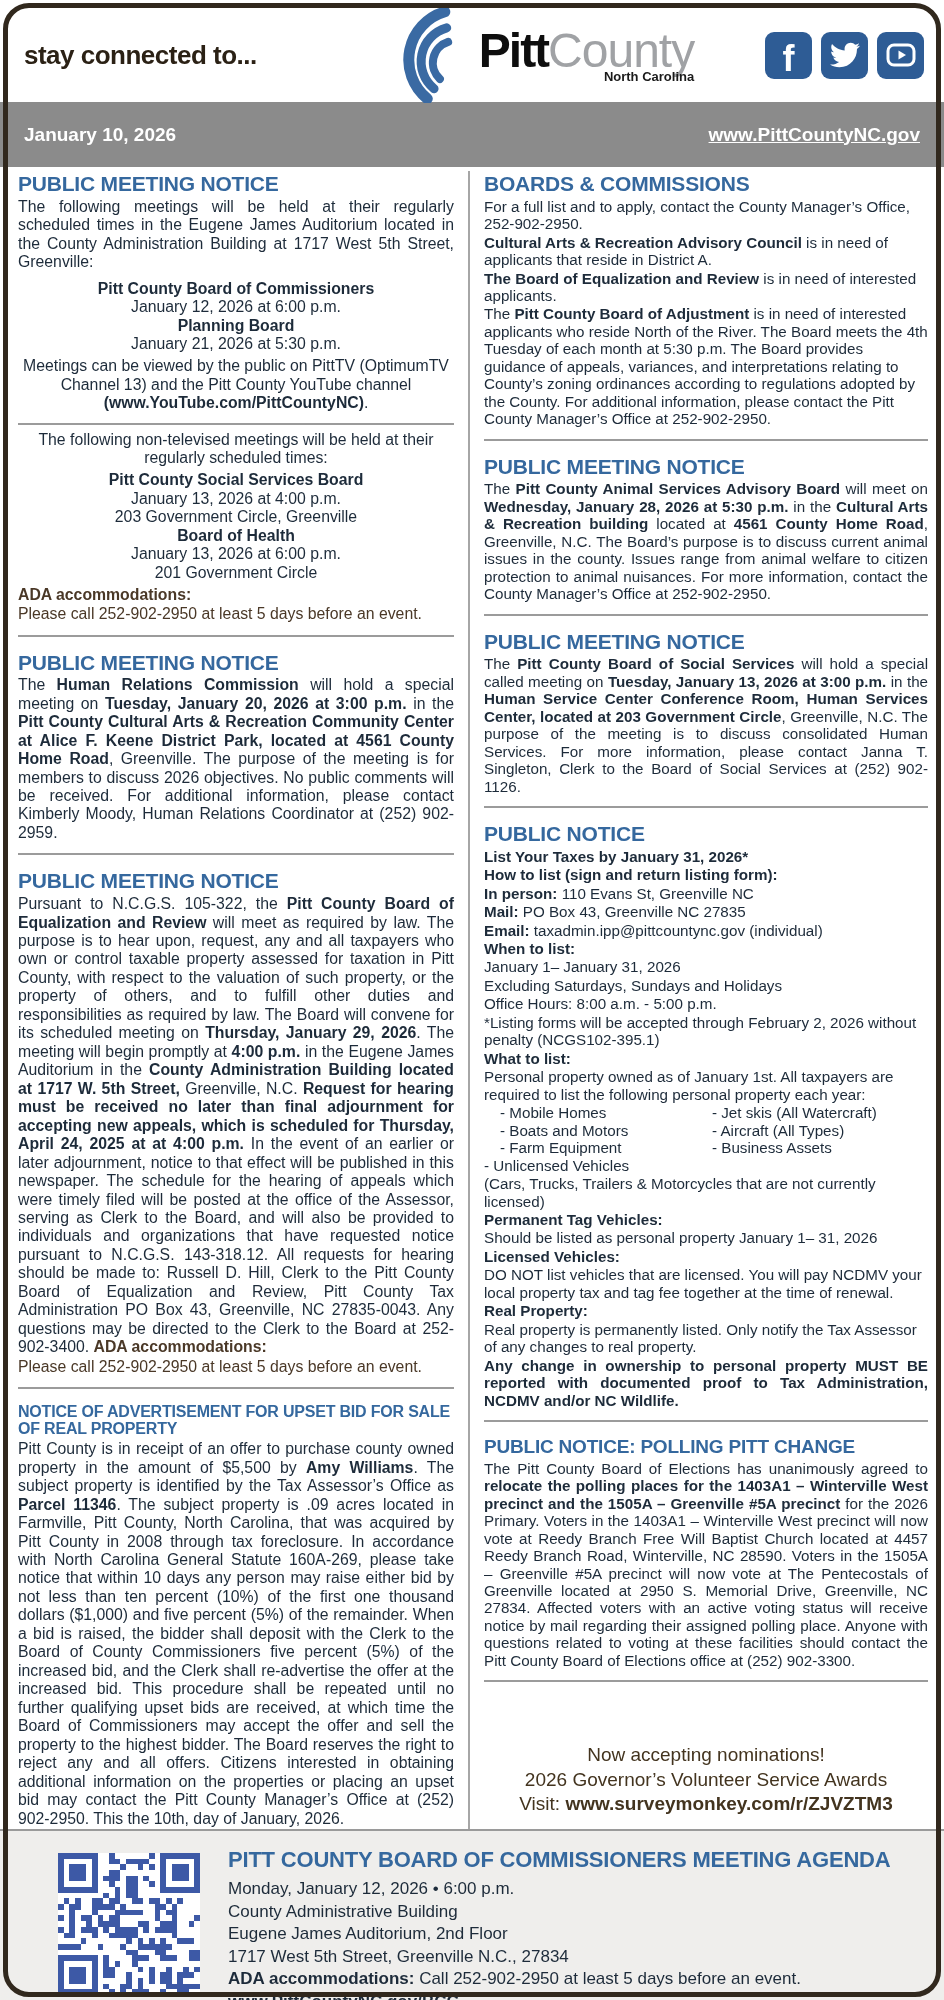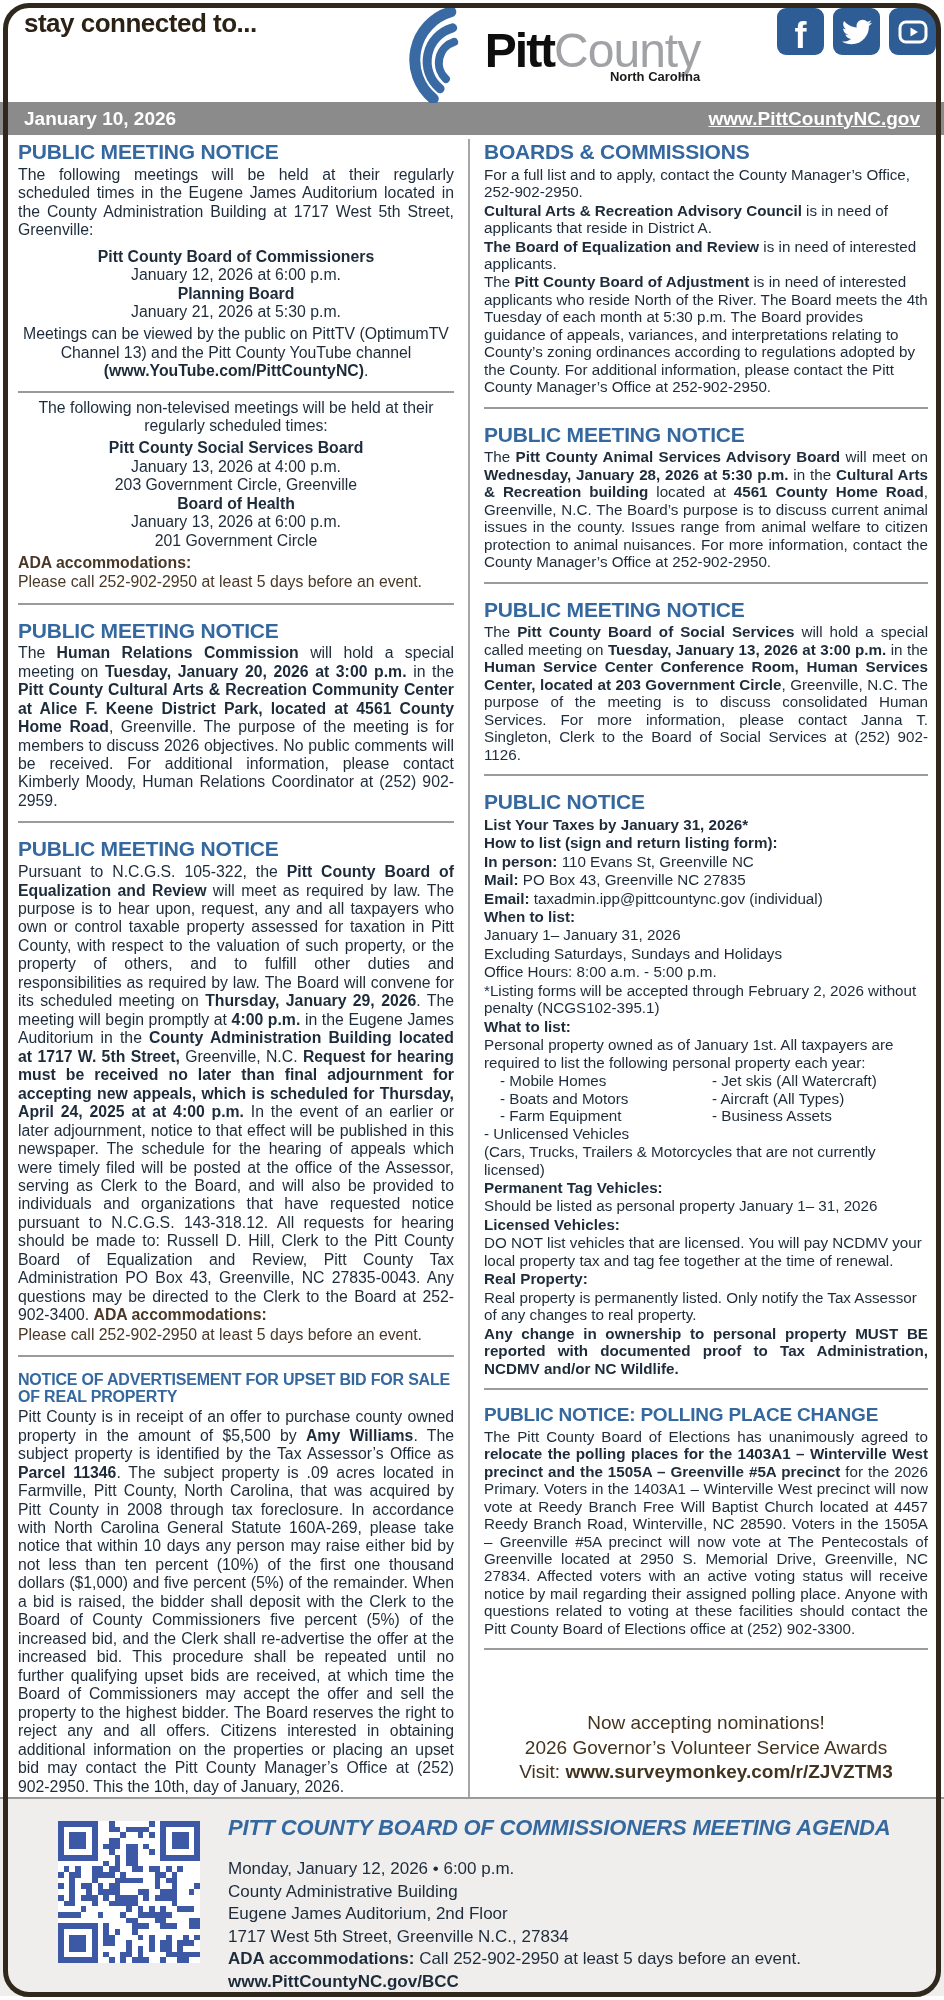--- a/index.html
+++ b/index.html
@@ -1,35 +1,35 @@
 <!DOCTYPE html>
 <html><head>
 <meta charset="utf-8">
 <style>
   html,body{margin:0;padding:0;}
   body{width:944px;height:2000px;overflow:hidden;background:#fff;font-family:"Liberation Sans",sans-serif;}
   .page{position:relative;width:944px;height:2000px;background:#fff;}
   .frame{position:absolute;inset:3px;border:5px solid #31281d;border-radius:26px;pointer-events:none;z-index:40;}
 
   
-  header{height:102px;display:flex;padding:8px 8px 0 24px;box-sizing:border-box;}
+  header{height:102px;display:flex;align-items:center;padding:8px 20px 0 24px;box-sizing:border-box;}
   .tagline{font-size:26px;font-weight:700;color:#2b2115;width:300px;letter-spacing:-0.5px;}
   .logo{flex:1;display:flex;justify-content:center;align-items:center;}
   .logo svg{display:block;}
   .logo-text{display:flex;flex-direction:column;}
   .logo-main{display:flex;align-items:baseline;line-height:1;}
   .lp{font-size:48px;font-weight:800;color:#0e0e0e;letter-spacing:-2px;}
   .lc{font-size:48px;font-weight:400;color:#a0a2a5;letter-spacing:-1px;}
   .logo-sub{font-size:13px;font-weight:700;color:#1a1a1a;text-align:right;margin-top:-6px;}
   .social{display:flex;gap:9px;}
   .sicon{width:47px;height:47px;border-radius:9px;background:#2E5C95;display:flex;align-items:center;justify-content:center;cursor:pointer;}
   .fbf{color:#fff;font-size:36px;font-weight:700;line-height:1;transform:translateY(4px);}
 
   
-  .datebar{height:33px;background:#8b8b8b;color:#fff;font-weight:700;font-size:19px;display:flex;align-items:center;justify-content:space-between;padding:0 24px;}
+  .datebar{height:33px;background:#8b8b8b;color:#fff;font-weight:700;font-size:19px;display:flex;align-items:center;justify-content:space-between;padding:16px 24px;}
   .datebar .url{text-decoration:underline;cursor:pointer;}
 
   
   .content{display:flex;height:1662px;overflow:hidden;padding:4px 16px 0 18px;box-sizing:border-box;}
   .col{display:flex;flex-direction:column;box-sizing:border-box;}
   .col-left{width:452px;padding-right:14px;border-right:2px solid #a6a6a6;font-size:15.8px;line-height:1.17;color:#1d2b3a;}
   .col-right{flex:1;padding-left:14px;font-size:15.2px;line-height:1.15;color:#1d2b3a;}
   .h{color:#35689E;font-weight:700;font-size:21px;line-height:1.03;margin:9px 0 3px;letter-spacing:-0.2px;}
   .h:first-child{margin-top:2px;}
   .h2l{font-size:16px;}
@@ -45,21 +45,21 @@
   .tax-row{display:flex;}
   .tax-c1{width:212px;margin-left:16px;}
   .tax-c2{flex:1;}
   .indent{padding-left:62px;}
   .noms{text-align:center;color:#43341f;margin-top:auto;padding:6px 0 12px;font-size:19px;line-height:1.3;}
 
   
   footer{height:199px;background:#efeeec;border-top:2px solid #9a9a9a;display:flex;align-items:flex-start;padding:16px 20px 0 58px;box-sizing:border-box;}
   #qr{width:142px;height:142px;background:#fff;display:block;margin-top:6px;}
   .agenda{margin-left:28px;}
-  .agenda-title{color:#35689E;font-size:22px;font-weight:700;letter-spacing:-0.2px;margin-bottom:17px;font-style:italic;}
+  .agenda-title{color:#35689E;font-size:22px;font-weight:700;letter-spacing:-0.2px;margin-bottom:5px;}
   .agenda-line{font-size:17px;line-height:1.33;color:#1d2b3a;}
 </style>
 </head>
 <body>
 
 <div class="page">
   <div class="frame"></div>
 
   <header>
     <div class="tagline">stay connected to...</div>
@@ -188,21 +188,21 @@
       <div class="pl"><span>(Cars, Trucks, Trailers &amp; Motorcycles that are not currently licensed)</span></div>
       <div class="pl"><b>Permanent Tag Vehicles:</b></div>
       <div class="pl"><span>Should be listed as personal property January 1– 31, 2026</span></div>
       <div class="pl"><b>Licensed Vehicles:</b></div>
       <div class="pl"><span>DO NOT list vehicles that are licensed.  You will pay NCDMV your local property tax and tag fee together at the time of renewal.</span></div>
       <div class="pl"><b>Real Property:</b></div>
       <div class="pl"><span>Real property is permanently listed.  Only notify the Tax Assessor of any changes to real property.</span></div>
       <div class="p"><b>Any change in ownership to personal property MUST BE reported with documented proof to Tax Administration, NCDMV and/or NC Wildlife.</b></div>
       <hr class="divider">
 
-      <div class="h hsm">PUBLIC NOTICE: POLLING PLACE CHANGE</div>
+      <div class="h hsm">PUBLIC NOTICE: POLLING PITT CHANGE</div>
       <div class="p"><span>The Pitt County Board of Elections has unanimously agreed to </span><b>relocate the polling places for the 1403A1 – Winterville West precinct and the 1505A – Greenville #5A precinct</b><span> for the 2026 Primary. Voters in the 1403A1 – Winterville West precinct will now vote at Reedy Branch Free Will Baptist Church located at 4457 Reedy Branch Road, Winterville, NC 28590. Voters in the 1505A – Greenville #5A precinct will now vote at The Pentecostals of Greenville located at 2950 S. Memorial Drive, Greenville, NC 27834. Affected voters with an active voting status will receive notice by mail regarding their assigned polling place. Anyone with questions related to voting at these facilities should contact the Pitt County Board of Elections office at (252) 902-3300.</span></div>
       <hr class="divider">
 
       <div class="noms">
         <div><span>Now accepting nominations!</span></div>
         <div><span>2026 Governor’s Volunteer Service Awards</span></div>
         <div><span>Visit: </span><b>www.surveymonkey.com/r/ZJVZTM3</b></div>
       </div>
     </div>
   </div>

